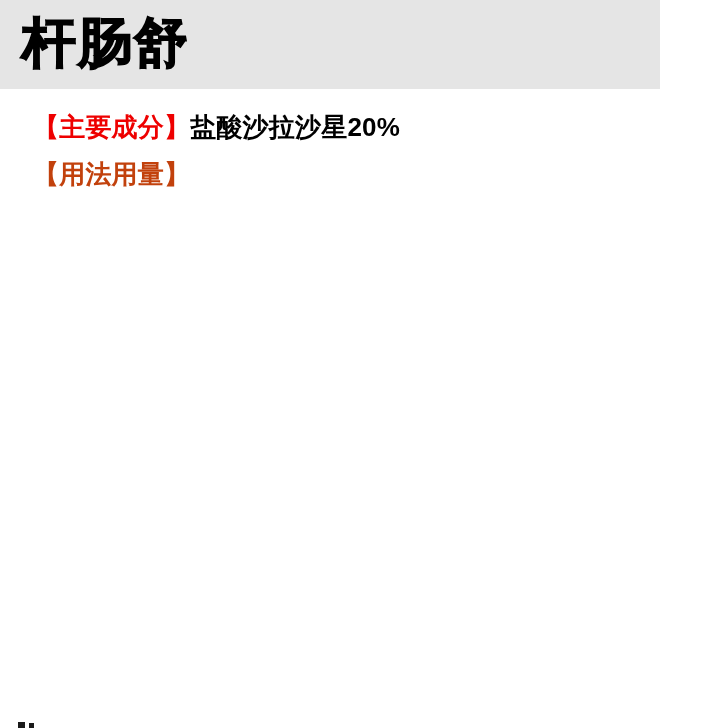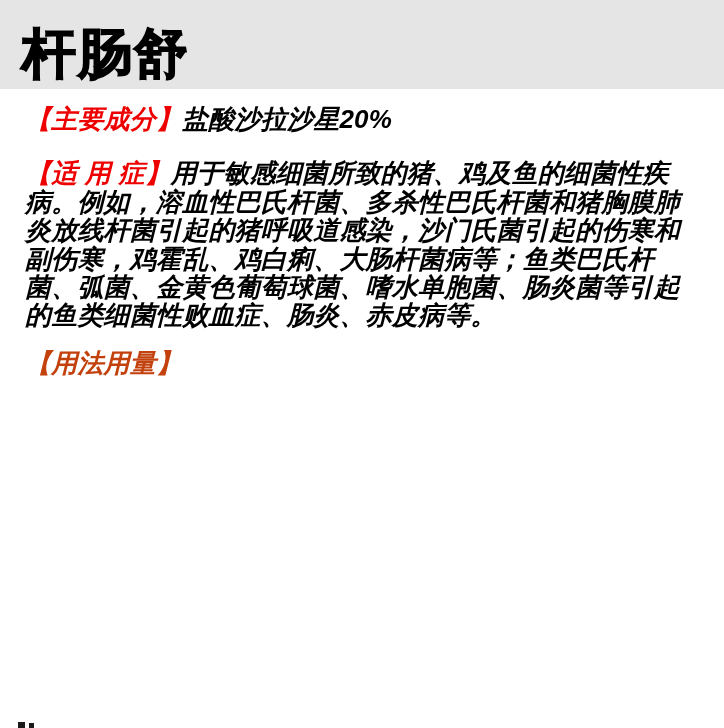--- a/index.html
+++ b/index.html
@@ -6,44 +6,44 @@
   .page {
     position: relative;
     width: 724px;
     height: 728px;
     background: #ffffff;
     overflow: hidden;
     font-family: "Liberation Sans", "DejaVu Sans", sans-serif;
     color: #000000;
   }
   .header-band {
-    width: 724px;
+    width: 660px;
     height: 89px;
     background: #e5e5e5;
     box-sizing: border-box;
-    padding: 24px 0 0 22px;
+    padding: 13px 0 0 22px;
   }
   .product-title {
     margin: 0;
     font-size: 54px;
     line-height: 58px;
     font-weight: 900;
     color: #000000;
     letter-spacing: 2px;
     -webkit-text-stroke: 1.5px #000000;
   }
   .label-body {
     box-sizing: border-box;
     padding: 16px 20px 0 25px;
     font-size: 26px;
     line-height: 28.4px;
     font-weight: 700;
     letter-spacing: 0.2px;
   }
-  .para { margin: 0; font-style: italic; }
+  .para { margin: 8px; }
   .para + .para { margin-top: 26px; }
   .para.dosage { margin-top: 19px; }
   .sec-heading { color: #ee0000; }
   .dosage-heading { display: block; color: #c2410c; }
   .dosage-line { display: block; }
   
   .cutoff-sliver { position: absolute; background: #1a1a1a; }
   .cutoff-a { left: 18px; top: 722px; width: 7px; height: 6px; }
   .cutoff-b { left: 29px; top: 723px; width: 5px; height: 5px; }
 </style>
@@ -56,23 +56,20 @@
     <h1 class="product-title">杆肠舒</h1>
   </div>
 
   <div class="label-body">
 
     <p class="para">
       <span class="sec-heading">【主要成分】</span><span>盐酸沙拉沙星20%</span>
     </p>
 
 
-    <p class="para">
-      <span class="sec-heading">【适 用 症】</span><span>用于敏感细菌所致的猪、鸡及鱼的细菌性疾病。例如，溶血性巴氏杆菌、多杀性巴氏杆菌和猪胸膜肺炎放线杆菌引起的猪呼吸道感染，沙门氏菌引起的伤寒和副伤寒，鸡霍乱、鸡白痢、大肠杆菌病等；鱼类巴氏杆菌、弧菌、金黄色葡萄球菌、嗜水单胞菌、肠炎菌等引起的鱼类细菌性败血症、肠炎、赤皮病等。</span>
-    </p>
 
     <p class="para dosage">
       <span class="dosage-heading">【用法用量】</span>
     </p>
 
   </div>
 
   <div class="cutoff-sliver cutoff-a"></div>
   <div class="cutoff-sliver cutoff-b"></div>
 

